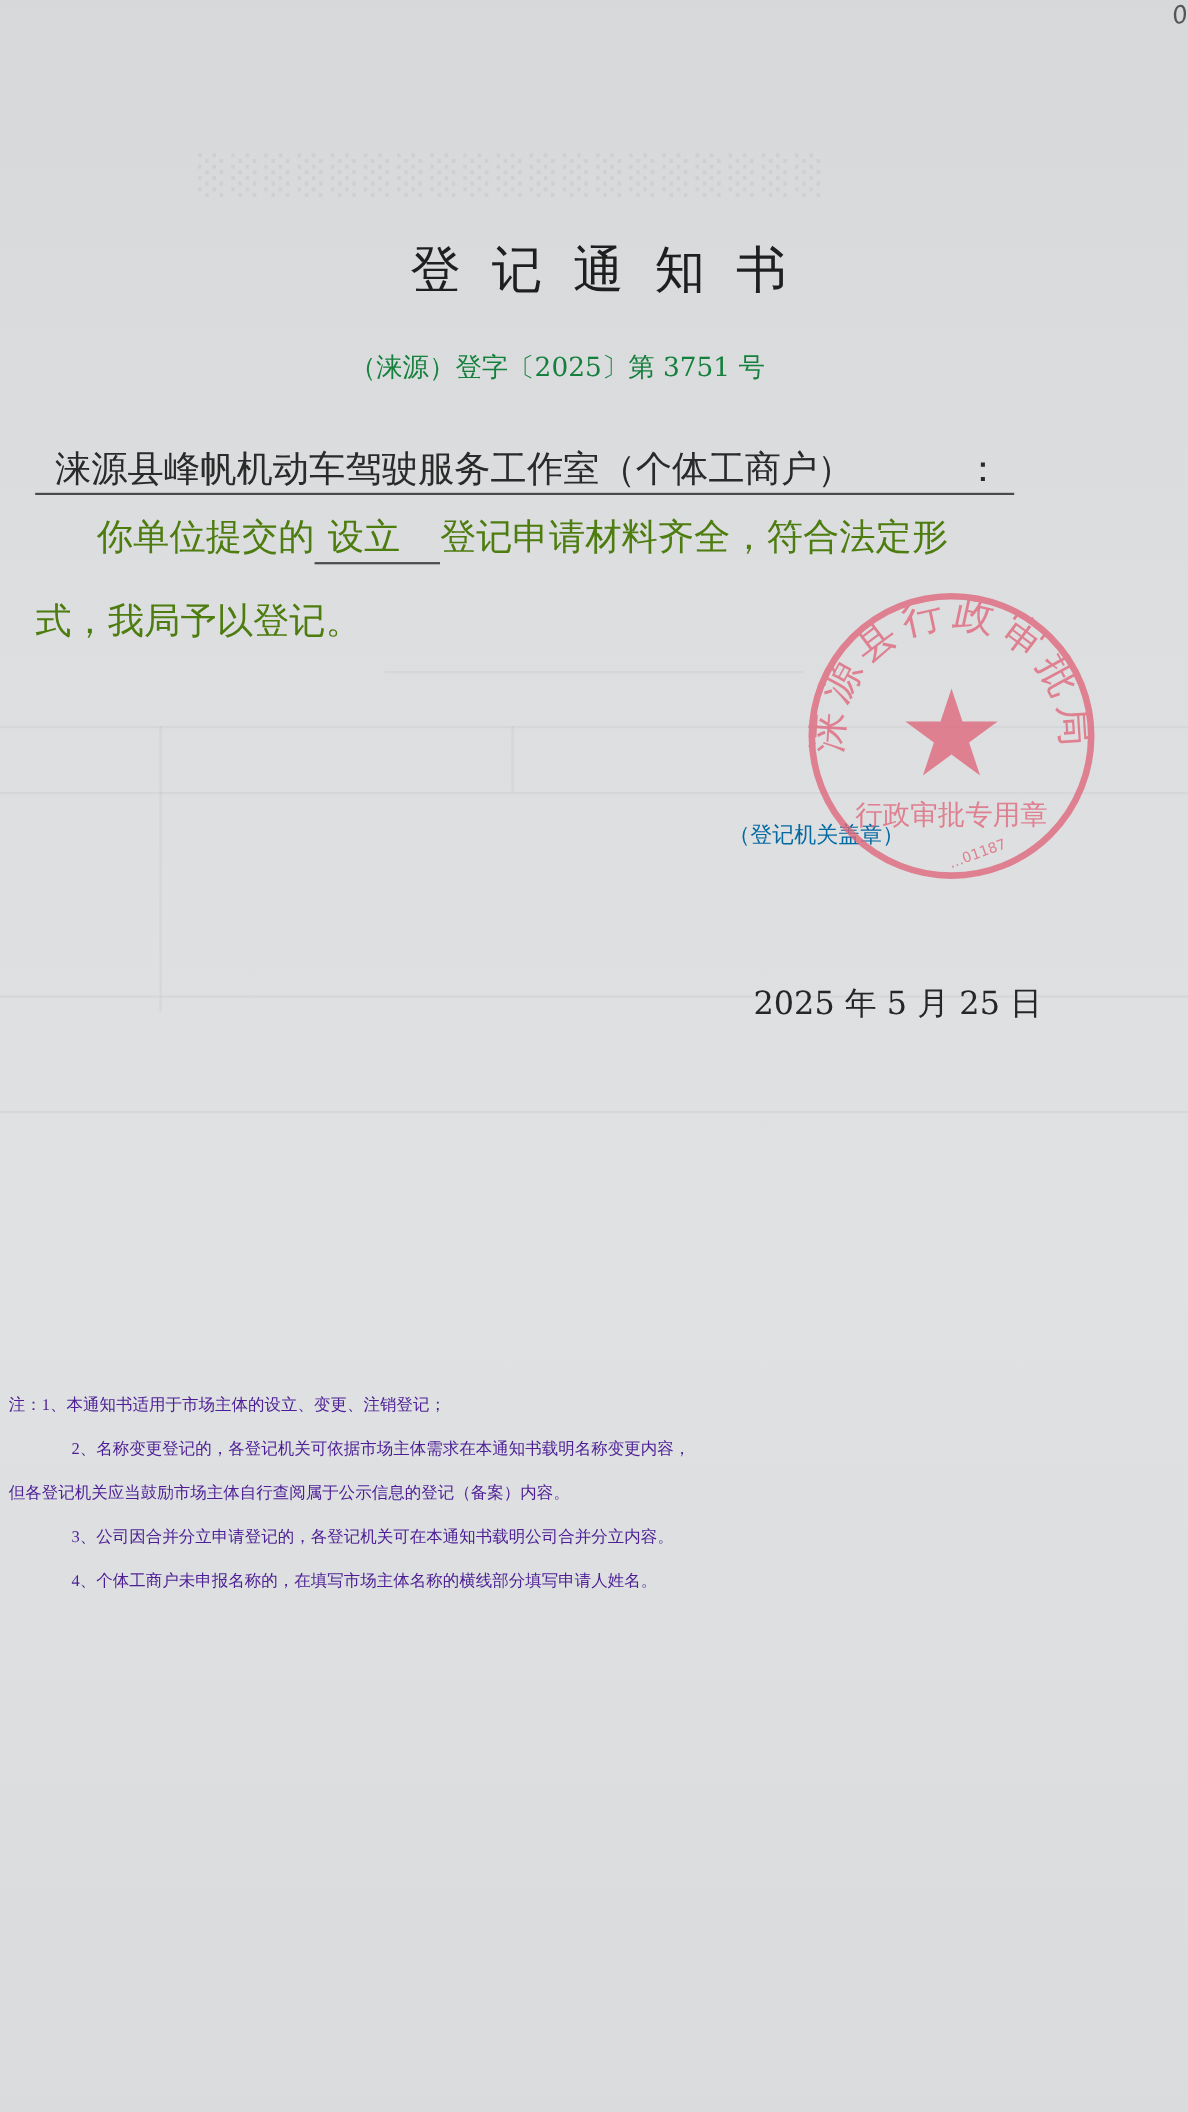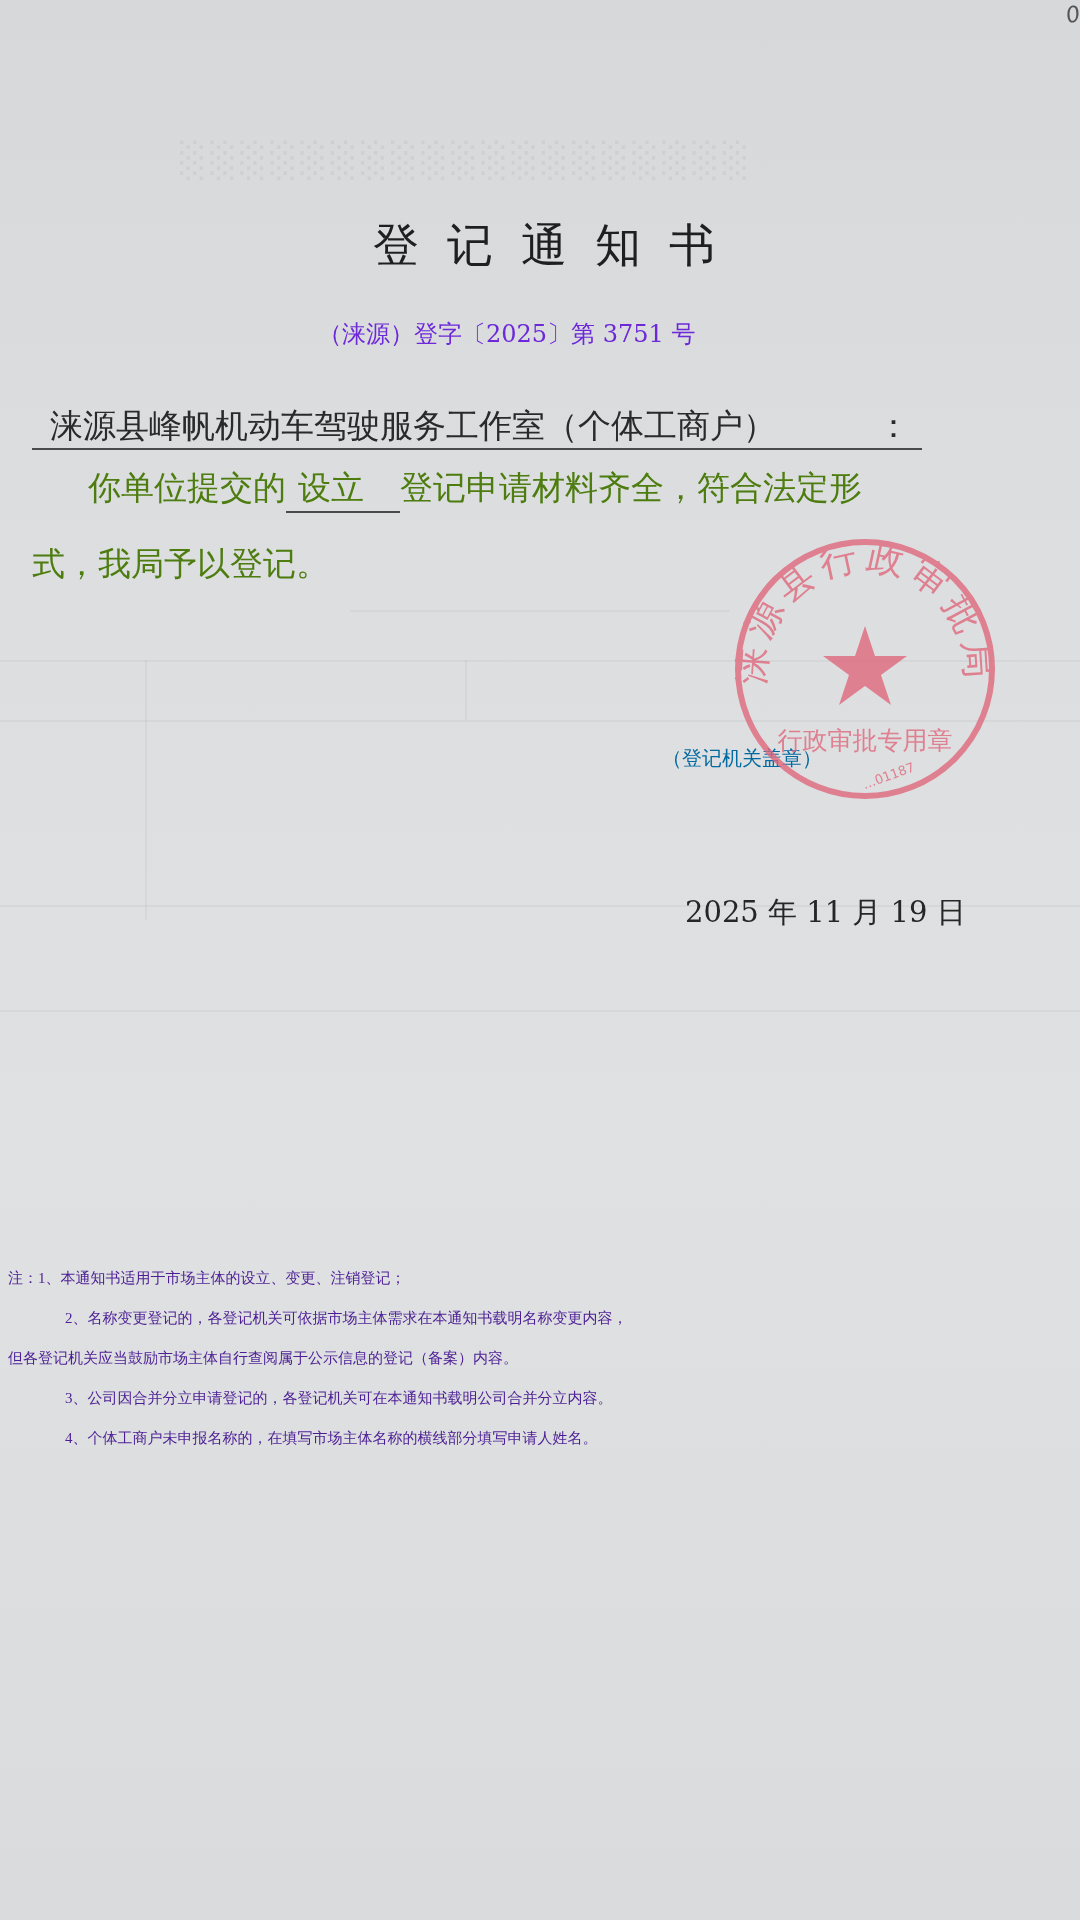--- a/index.html
+++ b/index.html
@@ -17,21 +17,21 @@
   .corner-mark {
     position:absolute; top:2px; right:0px; font-family:"DejaVu Sans", sans-serif;
     font-size:22px; color:#555; transform:rotate(-12deg); font-style:italic;
   }
   .title {
     position:absolute; top:215px; left:0; width:1080px; text-align:center;
     font-family:"DejaVu Sans", sans-serif; font-size:46px; letter-spacing:28px;
     color:#1f1f1f; padding-left:36px; box-sizing:border-box;
   }
   .docno {
-    position:absolute; top:318px; left:318px; font-size:24px; color:#6d28d9;
+    position:absolute; top:318px; left:318px; font-size:24px; color:#15803d;
     font-family:"DejaVu Serif", serif;
   }
   .entity-line {
     position:absolute; top:404px; left:32px; width:890px;
     border-bottom:2px solid #4a4a4a; height:44px;
     font-family:"DejaVu Sans", sans-serif; font-size:33px; color:#2a2a2a;
   }
   .entity-line .name { position:absolute; left:18px; top:0;text-align:center; }
   .entity-line .colon { position:absolute; right:12px; top:0; }
   .body-line {
@@ -92,21 +92,21 @@
   <circle cx="135" cy="135" r="127" fill="none" stroke="#e0667c" stroke-width="6"></circle>
   <text font-family="DejaVu Sans, sans-serif" font-size="37" fill="#e0667c" letter-spacing="6">
     <textPath href="#sealArc" startOffset="50%" text-anchor="middle">涞源县行政审批局</textPath>
   </text>
   <polygon points="135,92 145,122 177,122 151,141 161,171 135,152 109,171 119,141 93,122 125,122" fill="#e0667c"></polygon>
   <text x="135" y="215" text-anchor="middle" font-family="DejaVu Sans, sans-serif" font-size="25" fill="#e0667c">行政审批专用章</text>
   <text x="160" y="246" text-anchor="middle" font-family="DejaVu Sans, sans-serif" font-size="13" fill="#e0667c" transform="rotate(-20 160 246)">…01187</text>
 </svg>
 
 <div class="seal-label">（登记机关盖章）</div>
-<div class="date">2025 年 11 月 19 日</div>
+<div class="date">2025 年 5 月 25 日</div>
 
 <div class="notes">
   <div class="ln">注：1、本通知书适用于市场主体的设立、变更、注销登记；</div>
   <div class="ln indent">2、名称变更登记的，各登记机关可依据市场主体需求在本通知书载明名称变更内容，</div>
   <div class="ln">但各登记机关应当鼓励市场主体自行查阅属于公示信息的登记（备案）内容。</div>
   <div class="ln indent">3、公司因合并分立申请登记的，各登记机关可在本通知书载明公司合并分立内容。</div>
   <div class="ln indent">4、个体工商户未申报名称的，在填写市场主体名称的横线部分填写申请人姓名。</div>
 </div>
 
 </body></html>

